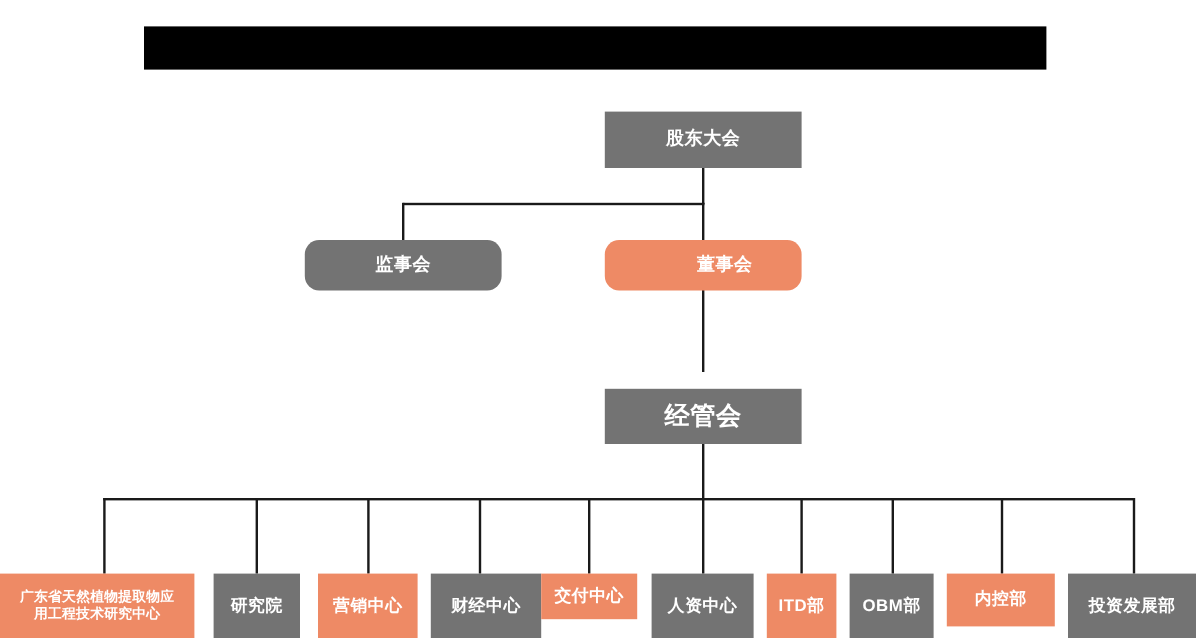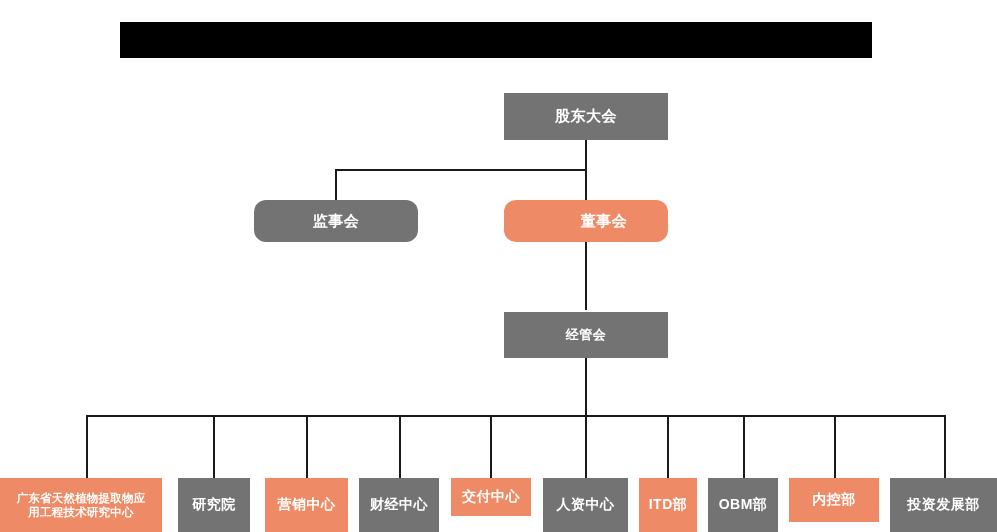--- a/index.html
+++ b/index.html
@@ -38,21 +38,21 @@
     line-height: 1.25;
     letter-spacing: 0.5px;
     white-space: pre-line;
     user-select: none;
   }
   .node.strong { background: #737373; }
   .node.light  { background: #EE8A65; }
 
   .node.lvl1 { font-size: 15px; font-weight: 700; }
   .node.lvl2 { font-size: 15px; font-weight: 700; border-radius: 12px; }
-  .node.lvl3 { font-size: 13px; font-weight: 700; }
+  .node.lvl3 { font-size: 21px; font-weight: 700; margin-top: 12px; }
   .node.leaf { font-size: 14px; font-weight: 700; }
   .node.leaf.tiny { font-size: 11.5px; font-weight: 700; letter-spacing: 0.2px; }
 
   
   .conn {
     position: absolute;
     background: #1a1a1a;
   }
   .conn.v { width: 2px; }
   .conn.h { height: 2px; }
@@ -93,21 +93,21 @@
 
   <div class="node strong lvl3" style="left:504px; top:312px; width:164px; height:46px;">经管会</div>
 
   <div class="node light leaf tiny" style="left:0px;   top:478px; width:162px; height:54px;">广东省天然植物提取物应
 用工程技术研究中心</div>
 
   <div class="node strong leaf" style="left:178px; top:478px; width:72px;  height:54px;">研究院</div>
 
   <div class="node light leaf" style="left:265px; top:478px; width:83px;  height:54px;">营销中心</div>
 
-  <div class="node strong leaf" style="left:359px; top:478px; width:80px;  height:54px;">财经中心</div>
+  <div class="node strong leaf" style="left:359px; top:478px; width:92px;  height:54px;">财经中心</div>
 
   <div class="node light leaf" style="left:451px; top:478px; width:80px;  height:38px;">交付中心</div>
 
   <div class="node strong leaf" style="left:543px; top:478px; width:85px;  height:54px;">人资中心</div>
 
   <div class="node light leaf" style="left:639px; top:478px; width:58px;  height:54px;">ITD部</div>
 
   <div class="node strong leaf" style="left:708px; top:478px; width:70px;  height:54px;text-align:center;">OBM部</div>
 
   <div class="node light leaf" style="left:789px; top:478px; width:90px;  height:44px;font-family:Liberation Serif, serif;">内控部</div>

